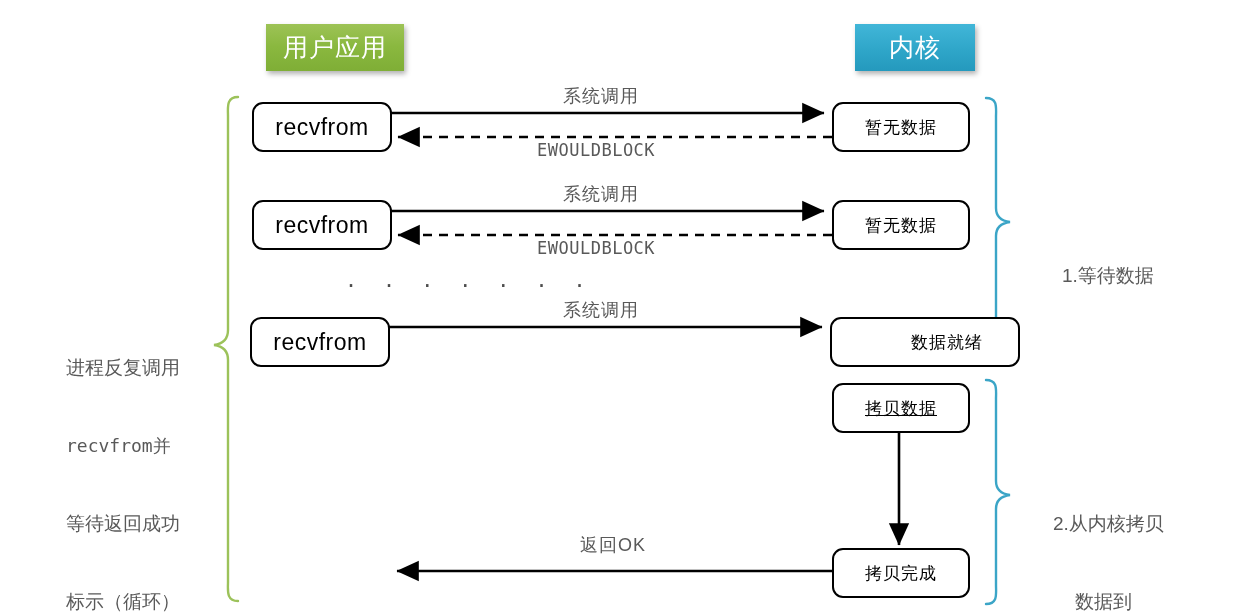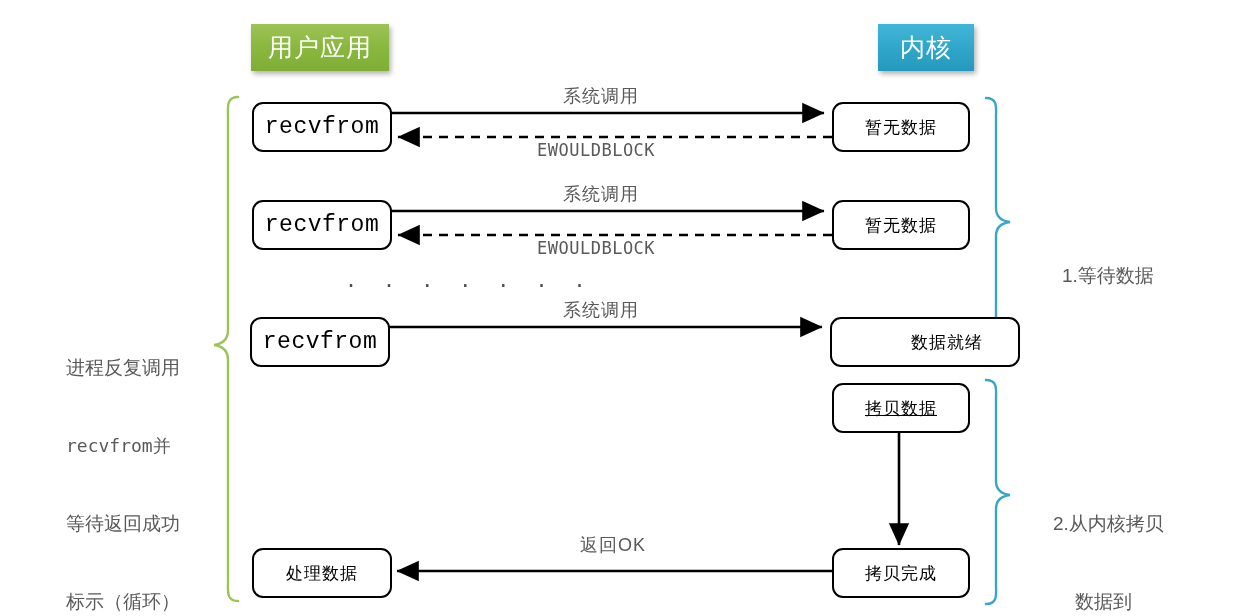--- a/index.html
+++ b/index.html
@@ -21,43 +21,44 @@
     position: absolute;
     color: #ffffff;
     font-size: 25px;
     line-height: 1;
     display: flex;
     align-items: center;
     justify-content: center;
     letter-spacing: 1px;
     box-shadow: 2px 3px 5px rgba(0,0,0,0.30);
     font-family: "Liberation Sans", "DejaVu Sans", sans-serif;
+    margin-left: 15px;
   }
   #hdr-user {
     left: 251px; top: 24px; width: 138px; height: 47px;
     background: linear-gradient(to bottom, #9dc356 0%, #8ab83f 48%, #7fae36 100%);
   }
   #hdr-kernel {
-    left: 878px; top: 24px; width: 96px; height: 47px;
+    left: 840px; top: 24px; width: 120px; height: 47px;
     background: linear-gradient(to bottom, #41b6d8 0%, #2fa6c9 55%, #2499bd 100%);
   }
 
   .node {
     position: absolute;
     border: 2.6px solid #000000;
     border-radius: 11px;
     background: #ffffff;
     display: flex;
     align-items: center;
     justify-content: center;
     color: #000000;
     z-index: 5;
   }
   .node.mono {
-    font-family: Liberation Mono, monospace;
+    font-family: Liberation Sans, sans-serif;
     font-size: 23px;
     letter-spacing: 0.5px;
   }
   .node.cjk {
     font-family: "Liberation Sans", "DejaVu Sans", sans-serif;
     font-size: 17px;
     letter-spacing: 1px;
   }
 
   .edge-label {
@@ -171,21 +172,20 @@
   <div class="node cjk" style="left:832px; top:102px; width:134px; height:46px;">暂无数据</div>
 
   <div class="node mono" style="left:252px; top:200px; width:136px; height:46px;">recvfrom</div>
   <div class="node cjk" style="left:832px; top:200px; width:134px; height:46px;">暂无数据</div>
 
   <div class="node mono" style="left:250px; top:317px; width:136px; height:46px;">recvfrom</div>
   <div class="node cjk" style="left:830px; top:317px; width:142px; height:46px;padding-left:44px;">数据就绪</div>
 
   <div class="node cjk" style="left:832px; top:383px; width:134px; height:46px;text-decoration:underline;">拷贝数据</div>
   <div class="node cjk" style="left:832px; top:548px; width:134px; height:46px;">拷贝完成</div>
-  <div class="node cjk" style="left:252px; top:548px; width:136px; height:46px;">处理数据</div>
 
   <div class="edge-label cjk" style="left:563px; top:87px;">系统调用</div>
   <div class="edge-label mono" style="left:537px; top:142px;">EWOULDBLOCK</div>
 
   <div class="edge-label cjk" style="left:563px; top:185px;">系统调用</div>
   <div class="edge-label mono" style="left:537px; top:240px;">EWOULDBLOCK</div>
 
   <div class="edge-label cjk" style="left:563px; top:301px;">系统调用</div>
 
   <div class="edge-label cjk" style="left:580px; top:536px;">返回OK</div>

